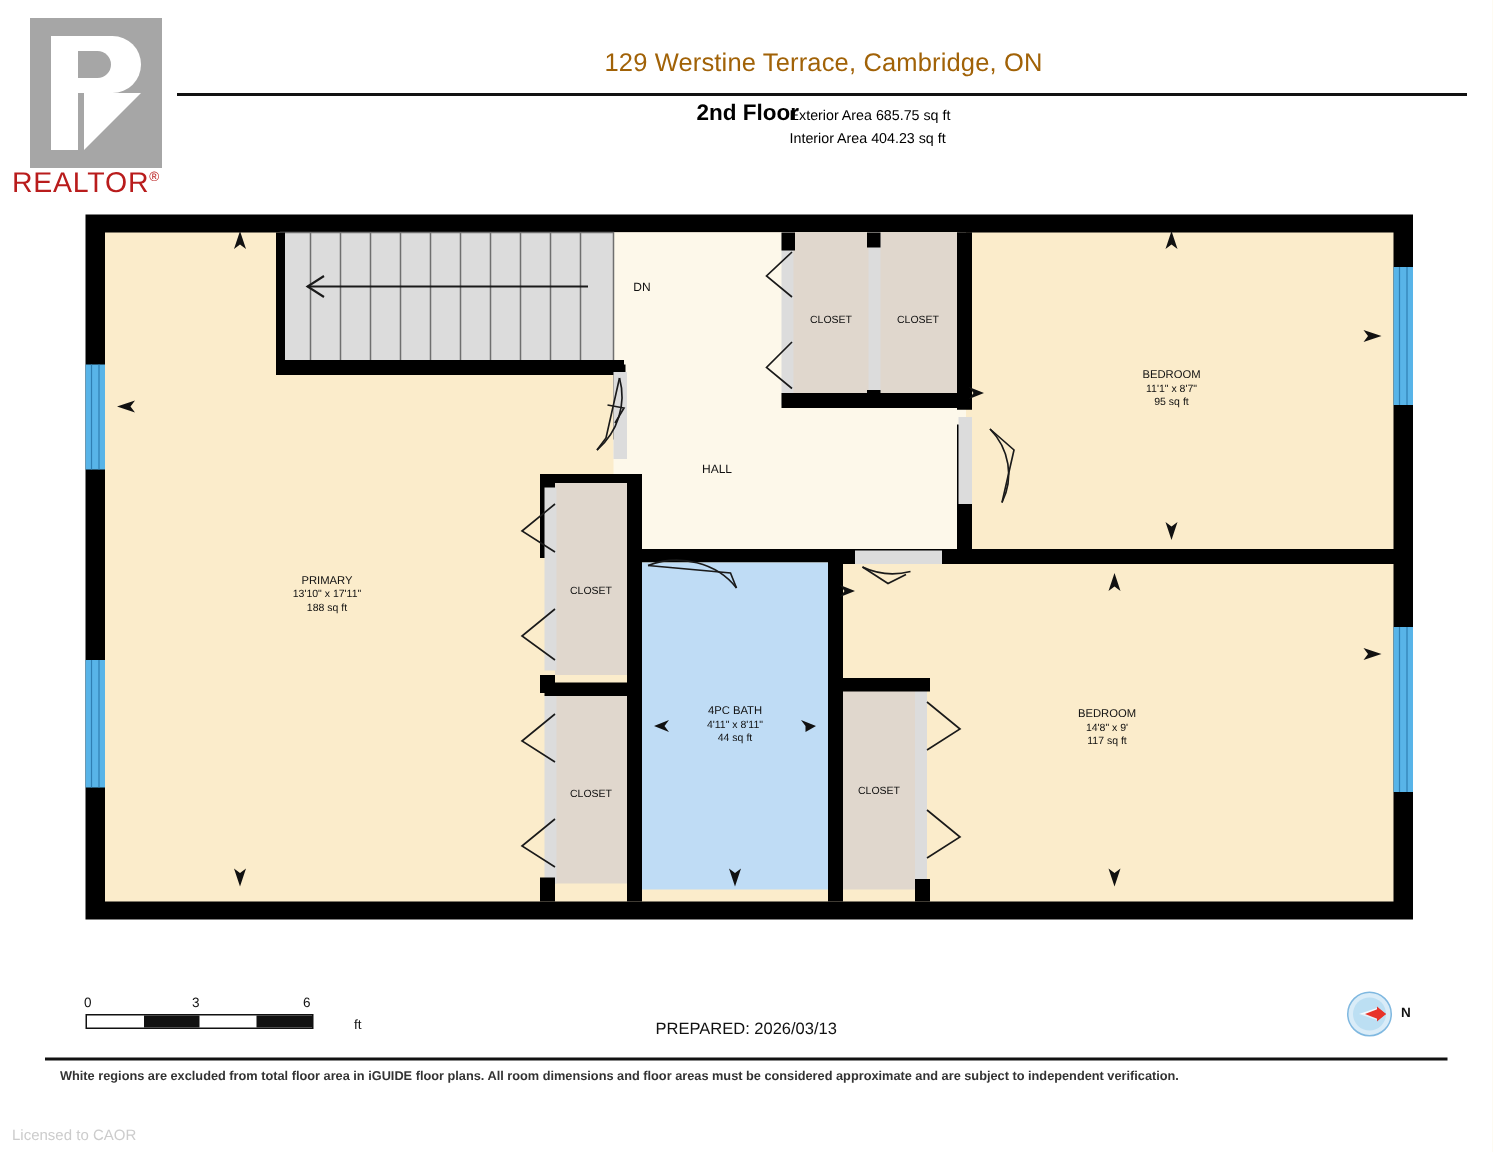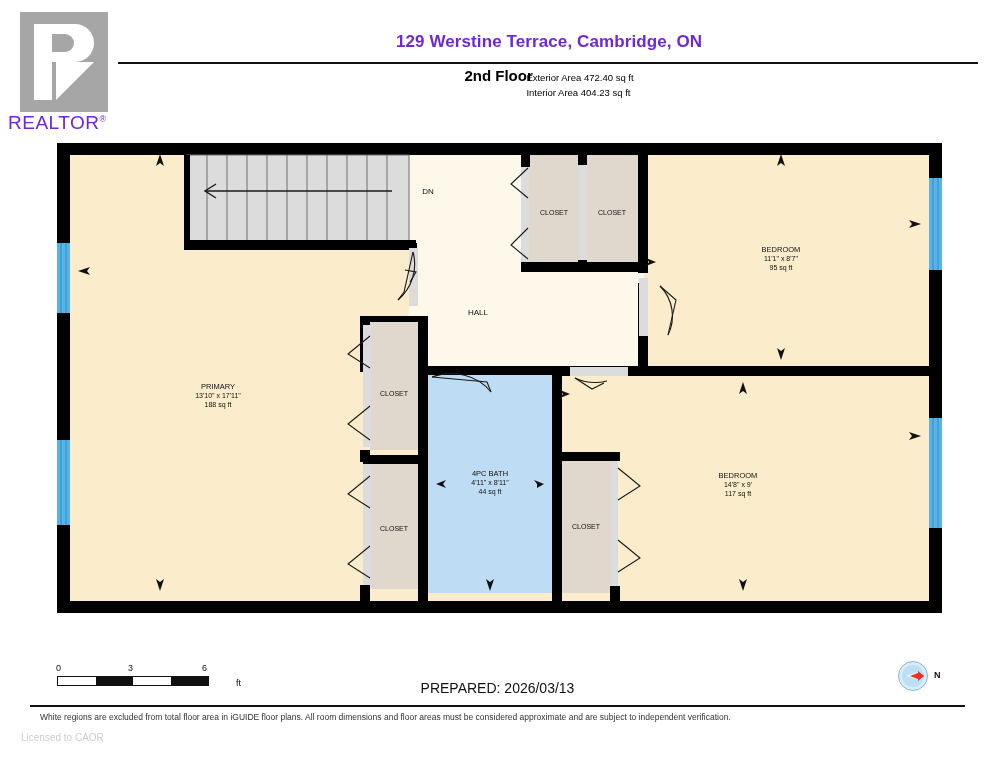--- a/index.html
+++ b/index.html
@@ -66,21 +66,21 @@
     height: 0;
     border-left: 38px solid #ffffff;
     border-bottom: 38px solid transparent;
   }
   #realtor-logo .word {
     position: absolute;
     left: 0px;
     top: 100px;
     font-size: 19px;
     letter-spacing: 0.5px;
-    color: #6d28d9;
+    color: #b91c1c;
     font-family: "Liberation Sans", sans-serif;
   }
   #realtor-logo .word sup {
     font-size: 9px;
     vertical-align: super;
   }
 
   #header-rule {
     position: absolute;
     left: 118px;
@@ -89,22 +89,22 @@
     height: 2px;
     background: #111111;
   }
   #plan-title {
     position: absolute;
     left: 120px;
     top: 32px;
     width: 858px;
     text-align: center;
     font-size: 17px;
-    font-weight: bold;
-    color: #6d28d9;
+    font-weight: normal;
+    color: #a16207;
     letter-spacing: 0.1px;
   }
   #floor-meta {
     position: absolute;
     left: 120px;
     top: 68px;
     width: 858px;
     text-align: center;
     font-size: 0;
   }
@@ -168,21 +168,21 @@
     font-size: 9px;
     color: #111111;
     margin-left: 24px;
   }
   #prepared {
     position: absolute;
     left: 0px;
     top: 680px;
     width: 995px;
     text-align: center;
-    font-size: 14px;
+    font-size: 11px;
     color: #111111;
   }
   #compass {
     position: absolute;
     left: 898px;
     top: 661px;
     width: 32px;
     height: 32px;
   }
   #compass .ring {
@@ -218,28 +218,28 @@
     height: 2px;
     background: #111111;
   }
   #disclaimer {
     position: absolute;
     left: 40px;
     top: 712px;
     width: 920px;
     font-size: 8.5px;
     color: #333333;
+    font-weight: bold;
   }
   #licensed {
     position: absolute;
     left: 8px;
-    top: 732px;
+    top: 752px;
     font-size: 10px;
     color: #cccccc;
-    margin-left: 13px;
   }
 
   
 </style>
 </head>
 <body>
 
 <div id="realtor-logo">
   <div class="mark">
     <div class="bar"></div>
@@ -249,21 +249,21 @@
   </div>
   <div class="word"><span>REALTOR</span><sup>®</sup></div>
 </div>
 
 <div id="header-rule"></div>
 <div id="plan-title">129 Werstine Terrace, Cambridge, ON</div>
 
 <div id="floor-meta">
   <div class="inner">
     <div class="row">
-      <span class="floor-label">2nd Floor</span><span>Exterior Area 472.40 sq ft</span>
+      <span class="floor-label">2nd Floor</span><span>Exterior Area 685.75 sq ft</span>
     </div>
     <div class="row">
       <span class="spacer"></span><span>Interior Area 404.23 sq ft</span>
     </div>
   </div>
 </div>
 
 <svg id="plan" viewBox="0 0 995 768" width="995" height="768" xmlns="http://www.w3.org/2000/svg">
 
   <rect x="57" y="143" width="885" height="470" fill="#000000"></rect>

